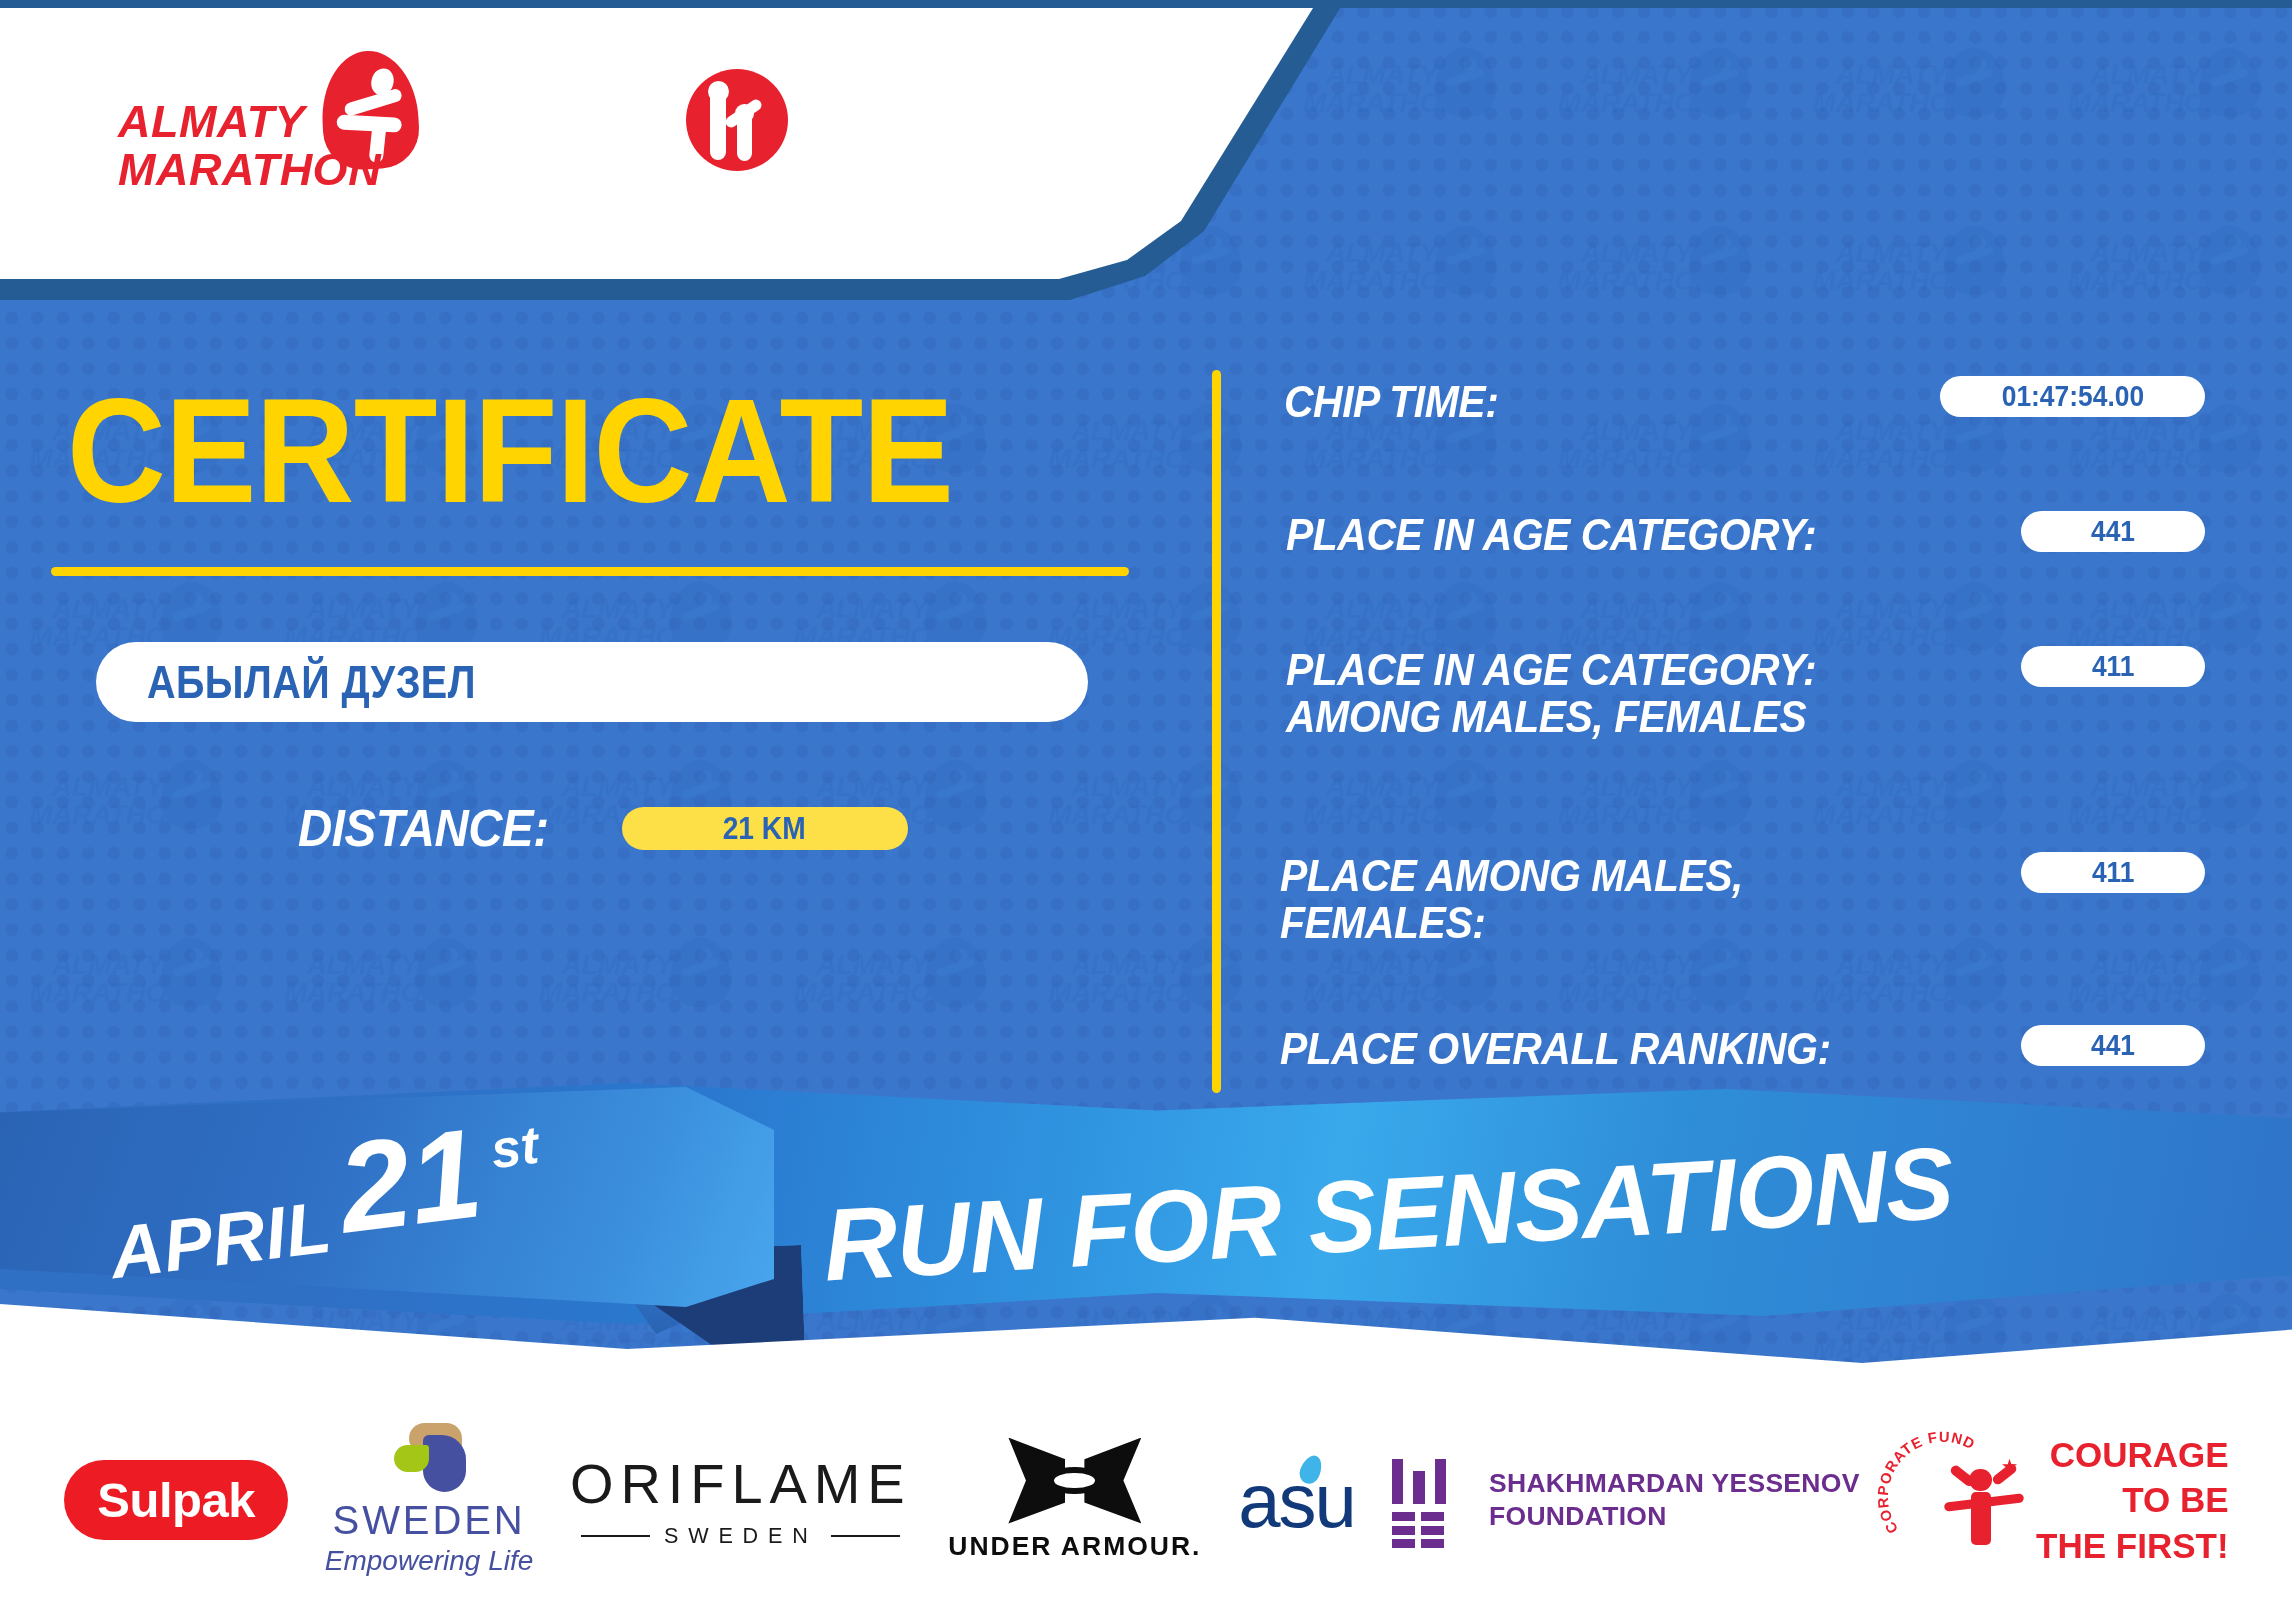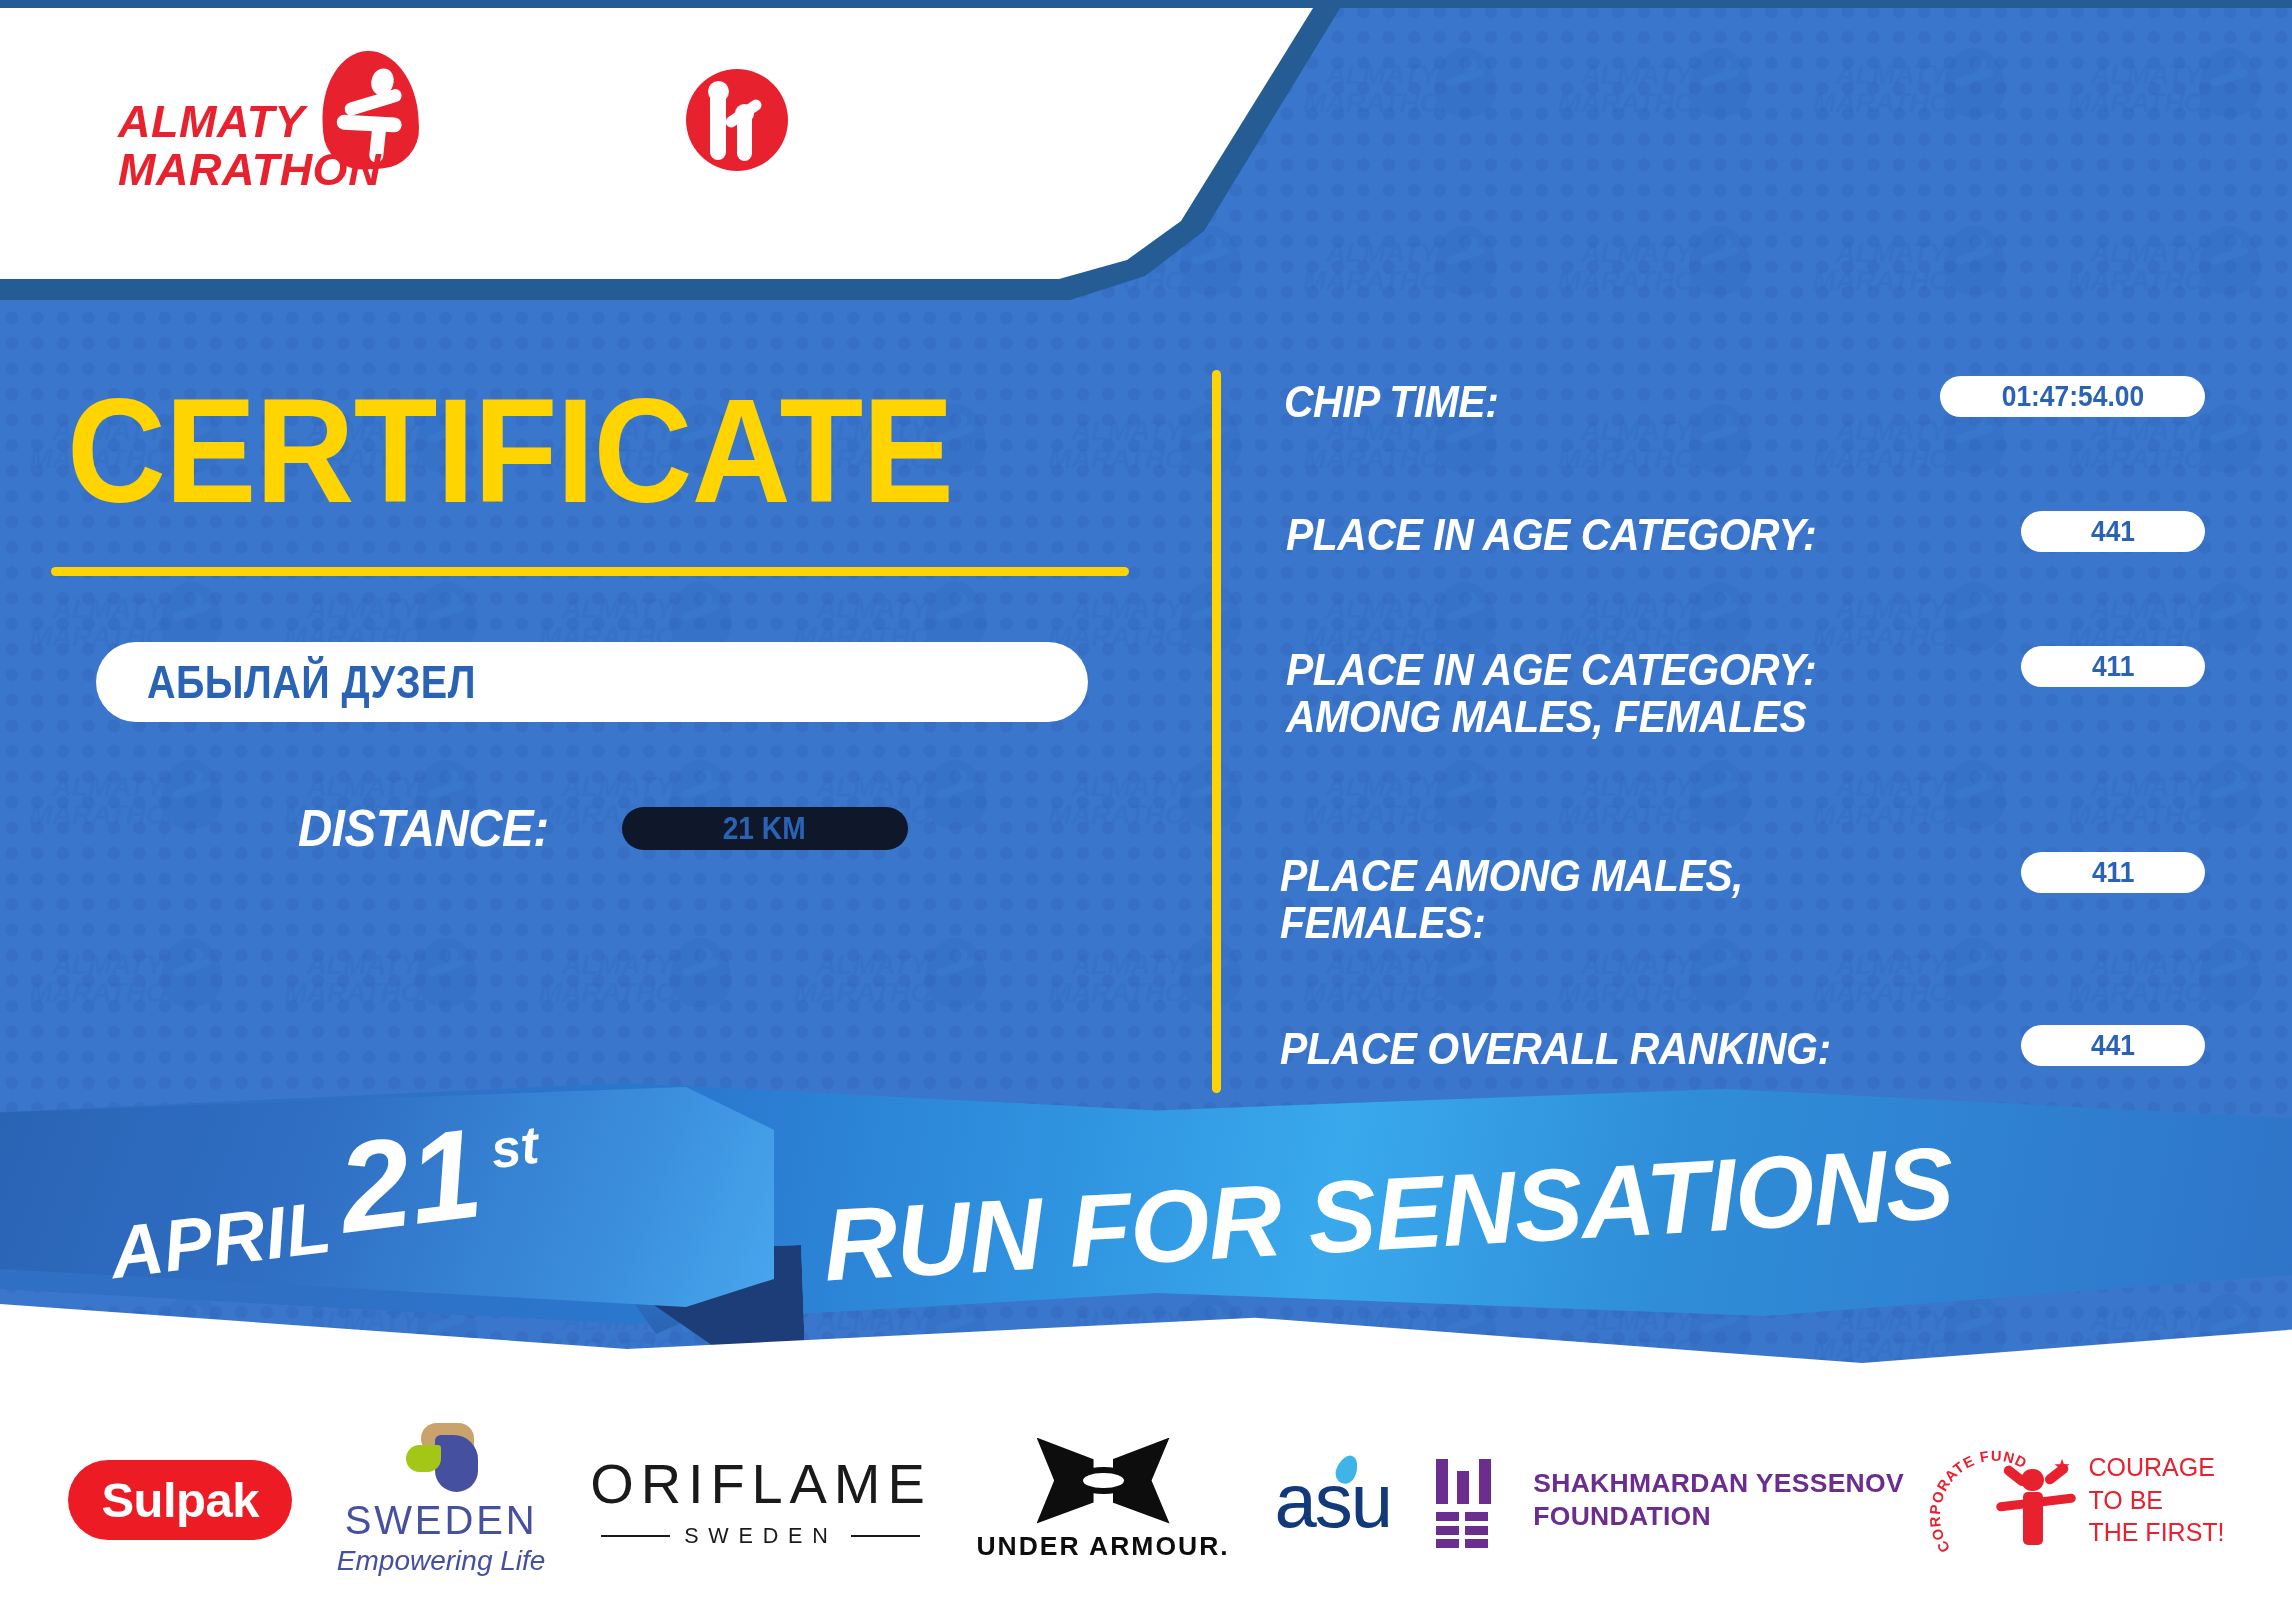--- a/index.html
+++ b/index.html
@@ -199,21 +199,21 @@
   }
   .lrow .lbl {
     font-style:italic; font-weight:bold;
     font-size:51px; letter-spacing:-0.5px;
     white-space:nowrap;
     transform:scaleX(.93); transform-origin:right center;
   }
   .lbl.white { color:#ffffff; }
   .lbl.yellow { color:#ffd400; }
   .val-pill {
-    background:#0f172a; border-radius:21.6px;
+    background:#fde047; border-radius:21.6px;
     height:43px; display:flex; align-items:center; justify-content:center;
     color:#2a63b4; font-weight:bold; font-size:32px;
     letter-spacing:0px;
   }
   .val-pill span { transform:scaleX(.88); display:inline-block; }
 
   #row-distance { left:267px; top:799px; gap:0;margin-left:31px; }
   #row-distance .lbl { width:299px; text-align:left; transform-origin:left center; }
   #row-distance .val-pill { width:286px; margin-left:24.5px; }
 
@@ -397,21 +397,21 @@
     color:#e8212e; font-size:15.7px; font-weight:bold; letter-spacing:1px;
   }
   .cf-arc svg { overflow:visible; }
   .cf-person { position:relative; width:73px; height:90px; margin-left:51px; }
   .cf-person .cp-head{ position:absolute; left:21.6px; top:13.7px; width:22.5px; height:22.5px; background:#e8212e; border-radius:50%; }
   .cf-person .cp-body{ position:absolute; left:23.5px; top:37px; width:19.6px; height:53px; background:#e8212e; border-radius:4.9px; }
   .cf-person .cp-arm-l{ position:absolute; left:2px; top:15.7px; width:27.4px; height:9.8px; background:#e8212e; border-radius:5.9px; transform:rotate(38deg); }
   .cf-person .cp-arm-r{ position:absolute; right:2px; top:13.7px; width:27.4px; height:9.8px; background:#e8212e; border-radius:5.9px; transform:rotate(-38deg); }
   .cf-person .cp-band{ position:absolute; left:-3.9px; top:43px; width:80px; height:8.8px; background:#e8212e; border-radius:4.9px; transform:rotate(-7deg); }
   .cf-person .cp-star{ position:absolute; right:2px; top:0px; color:#e8212e; font-size:19.6px; }
-  .cf-word { color:#e8212e; font-size:25px; line-height:1.3; font-weight:400; }
+  .cf-word { color:#e8212e; font-size:35px; line-height:1.3; font-weight:700;text-align:right; }
 </style>
 </head>
 <body>
 
 <div id="cert">
 
   <div class="blue-field">
     <div class="watermark"></div>
     <div class="wm-tiles" id="wm-tiles">
         <div class="wm-tile">

